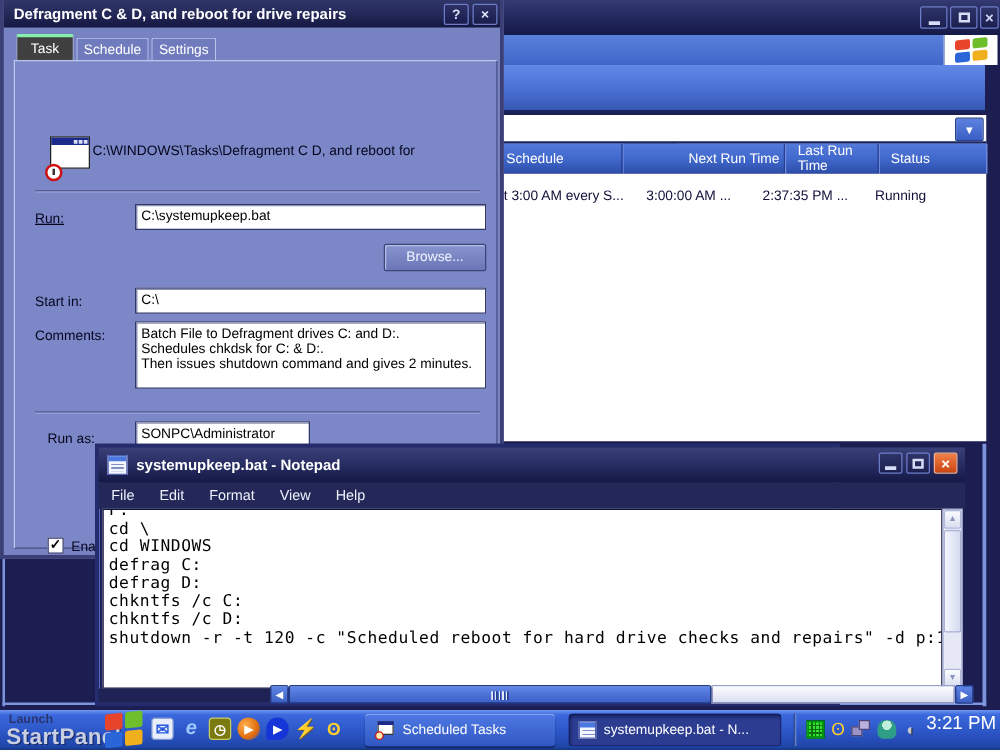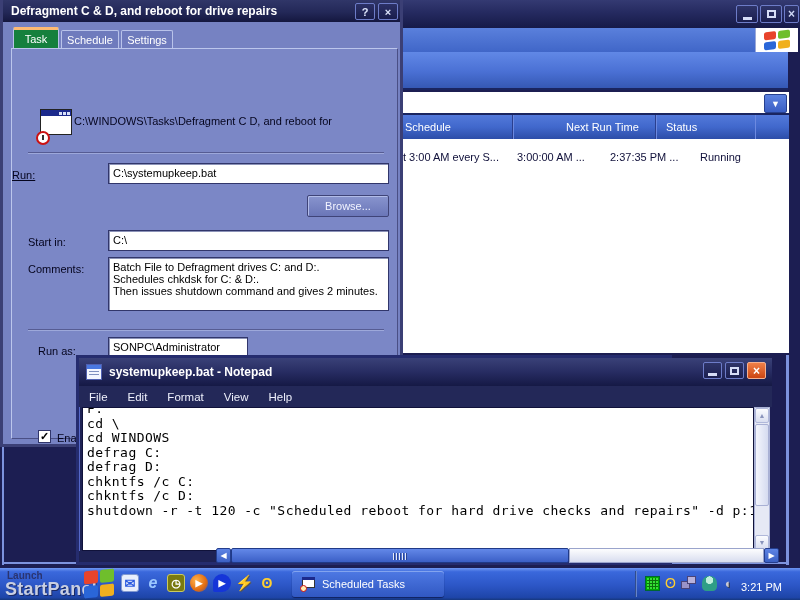--- a/index.html
+++ b/index.html
@@ -55,21 +55,21 @@
     border-left:3px solid #3b3f75; border-right:3px solid #3b3f75; border-bottom:3px solid #3b3f75; }
   #dlg-titlebar { left:0; top:0; width:397px; height:22px;
     background:linear-gradient(180deg,#303668 0%,#232858 55%,#14173f 100%);
     color:#ffffff; font-weight:bold; font-size:12px; display:flex; align-items:center; padding-left:8px; }
   .dlgbtn { position:absolute; top:3px; width:20px; height:17px;
     background:linear-gradient(180deg,#2c3166,#191d4c); border:1px solid #6d7cc8; border-radius:2px;
     color:#dde4fa; font-weight:bold; font-size:11px; display:flex; align-items:center; justify-content:center; }
   .tab { position:absolute; color:#ffffff; font-size:11px; text-align:center;
     border:1px solid #b9c3ea; border-bottom:none; border-radius:2px 2px 0 0;
     background:#6f7bbd; display:flex; align-items:center; justify-content:center; }
-  .tab.active { background:#15803d; border-top:3px solid #fdba74; font-weight:normal; }
+  .tab.active { background:#404040; border-top:3px solid #86efac; font-weight:normal; }
   #tabpanel { left:8px; top:48px; width:387px; height:391px; background:#7b87c6;
     border:1px solid #bcc6ec; border-right-color:#4a4f85; border-bottom-color:#4a4f85; }
   .sep { position:absolute; height:1px; background:#565c93; box-shadow:0 1px 0 #9da8da; }
   .dlg-label { position:absolute; font-size:11px; color:#05051e; }
   .dlg-input { position:absolute; background:#ffffff; border:1px solid #31366b;
     box-shadow:inset 1px 1px 0 #8c93b8; font-size:11px; color:#000; padding:3px 4px; white-space:pre-line; }
   .dlg-btn { position:absolute; background:linear-gradient(180deg,#8894ce,#6a76b8);
     border:1px solid #3f4478; box-shadow:inset 1px 1px 0 #b2bce8; border-radius:2px;
     color:#f2f4ff; font-size:11px; display:flex; align-items:center; justify-content:center; }
   #task-icon { left:24px; top:60px; width:36px; height:32px; }
@@ -132,21 +132,21 @@
   #tb-notepad { left:455px; width:170px; background:#2c3c90;
     box-shadow:inset 1px 2px 3px #101c54, inset 0 0 0 1px #20297c; }
   .mini-task-icon { position:relative; width:16px; height:15px; }
   .mini-task-icon .w { position:absolute; left:2px; top:0; width:13px; height:11px; background:#fff; border:1px solid #333; }
   .mini-task-icon .b { position:absolute; left:2px; top:0; width:13px; height:3px; background:#1c2a8c; }
   .mini-task-icon .c { position:absolute; left:0; bottom:0; width:7px; height:7px; border-radius:50%;
     background:#ffecb0; border:1px solid #cc1111; }
   #tray-divider { left:635px; top:3px; width:2px; height:26px;
     background:linear-gradient(90deg,#16306e,#7fa0ea); }
   .tray-icon { position:absolute; top:8px; width:15px; height:15px; }
-  #tray-clock { left:741px; top:13px; color:#ffffff; font-size:11px; }
+  #tray-clock { left:741px; top:2px; color:#ffffff; font-size:15px; }
 </style>
 </head>
 <body>
 
 <div id="screen">
 
   <div id="bgwin" class="abs">
     <div id="bg-titlebar" class="abs">
       <div class="winbtn abs" style="left:736px;top:5px;">
           <span class="minbar"></span>
@@ -165,20 +165,21 @@
           <i></i>
         </div>
     </div>
     <div id="bg-toolbar" class="abs"></div>
     <div id="bg-addressbar" class="abs">
       <div id="addr-drop" class="abs">▼</div>
     </div>
     <div id="bg-colheaders" class="abs">
       <div class="colcell" style="width:510px;padding-left:402px;">Schedule</div>
       <div class="colcell" style="width:100px;margin-left:43px;">Next Run Time</div>
+      <div class="colcell" style="width:85px;">Last Run Time</div>
       <div class="colcell" style="width:99px;border-right:none;">Status</div>
     </div>
     <div id="bg-list" class="abs">
       <div id="bg-row">
         <span style="left:400px;">t 3:00 AM every S...</span>
         <span style="left:514px;">3:00:00 AM  ...</span>
         <span style="left:607px;">2:37:35 PM  ...</span>
         <span style="left:697px;">Running</span>
       </div>
     </div>
@@ -215,21 +216,21 @@
               <i></i>
               <i></i>
               <i></i>
             </div>
         </div>
         <div class="ticon-clock"></div>
       </div>
       <div class="dlg-label" style="left:62px;top:66px;width:300px;">C:\WINDOWS\Tasks\Defragment C  D, and reboot for</div>
       <div class="sep" style="left:16px;top:103px;width:356px;"></div>
 
-      <div class="dlg-label" style="left:0;top:73px;top:120px;text-decoration:underline;">Run:</div>
+      <div class="dlg-label" style="left:16px;top:73px;top:120px;text-decoration:underline;">Run:</div>
       <div class="dlg-input" style="left:96px;top:114px;width:281px;height:21px;">C:\systemupkeep.bat</div>
       <div class="dlg-btn" style="left:295px;top:146px;width:82px;height:22px;">Browse...</div>
 
       <div class="dlg-label" style="left:16px;top:187px;">Start in:</div>
       <div class="dlg-input" style="left:96px;top:181px;width:281px;height:21px;">C:\</div>
 
       <div class="dlg-label" style="left:16px;top:214px;">Comments:</div>
       <div class="dlg-input" style="left:96px;top:208px;width:281px;height:54px;">Batch File to Defragment drives C: and D:.
 Schedules chkdsk for C: &amp; D:.
 Then issues shutdown command and gives 2 minutes.</div>
@@ -304,20 +305,24 @@
     <div class="ql-icon" style="left:258px;color:#ffcf30;font-size:14px;">ʘ</div>
 
     <div id="tb-schedtasks" class="tb-btn">
       <div class="mini-task-icon">
           <span class="w"></span>
           <span class="b"></span>
           <span class="c"></span>
         </div>
       <span>Scheduled Tasks</span>
     </div>
+    <div id="tb-notepad" class="tb-btn">
+      <div id="np-icon" style="width:14px;height:14px;flex:none;"></div>
+      <span>systemupkeep.bat - N...</span>
+    </div>
 
     <div id="tray-divider" class="abs"></div>
 
     <div class="tray-icon" style="left:645px;background:#16a016;border:1px solid #063;box-shadow:inset 0 0 0 1px #0a0;background-image:repeating-linear-gradient(0deg,#0c700c 0 1px,transparent 1px 3px),repeating-linear-gradient(90deg,#0c700c 0 1px,transparent 1px 3px);background-color:#35e035;"></div>
     <div class="tray-icon" style="left:663px;color:#ffcf30;font-size:14px;line-height:15px;text-align:center;">ʘ</div>
     <div class="tray-icon" style="left:681px;">
       <span style="position:absolute;left:0;top:5px;width:9px;height:8px;background:#9a93c8;border:1px solid #4a4478;"></span>
       <span style="position:absolute;left:6px;top:0;width:9px;height:8px;background:#b8b2dc;border:1px solid #4a4478;"></span>
     </div>
     <div class="tray-icon" style="left:702px;background:radial-gradient(circle at 50% 28%,#bfeedd 28%,#2e9e86 30% 100%);border-radius:45% 45% 30% 30%;"></div>

